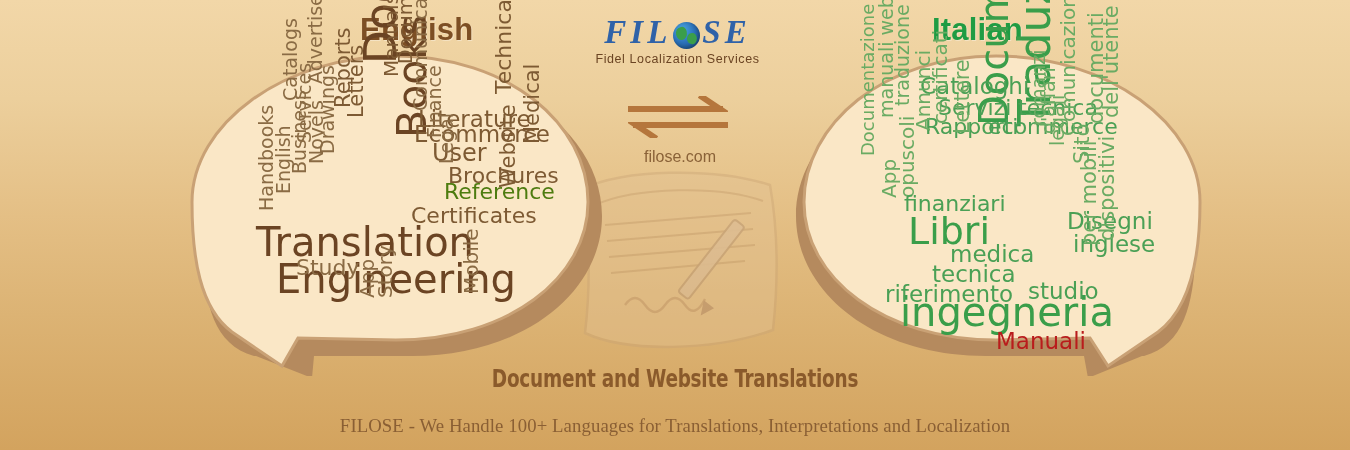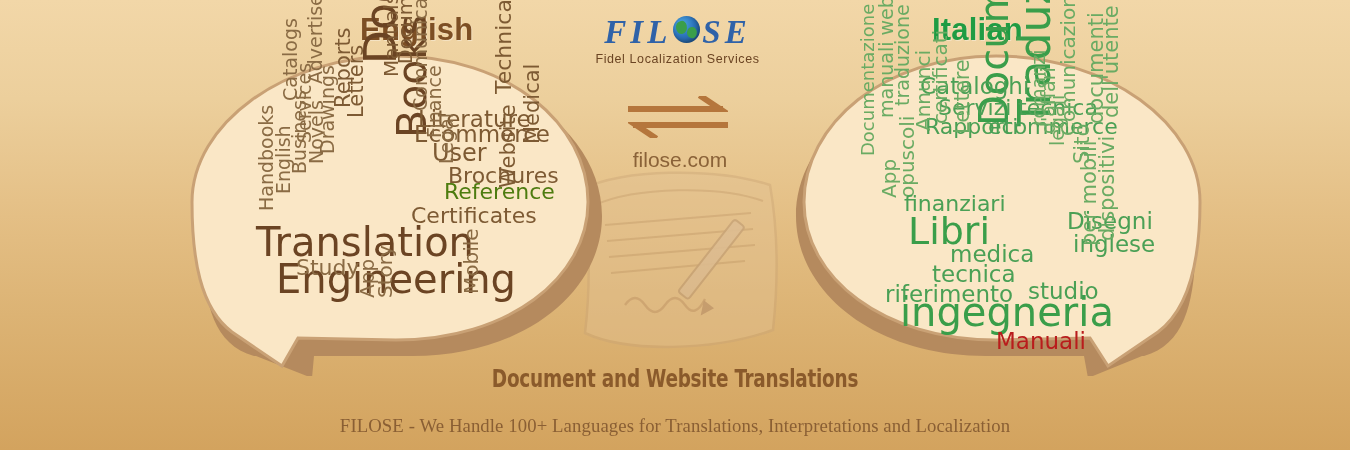--- a/index.html
+++ b/index.html
@@ -21,36 +21,36 @@
     text-shadow:1px 1px 0 rgba(255,255,255,.35);
   }
   #heading-en{left:360px;top:12px;color:#7d4f24;}
   #heading-it{left:932px;top:12px;color:#1f9c43;}
 
   
   .logo-block{position:absolute;left:585px;top:16px;width:185px;text-align:center;}
   .logo-word{
     font-family:"Liberation Serif",serif;font-style:italic;font-weight:bold;
     font-size:33px;color:#2f62a8;letter-spacing:4px;line-height:1;
-    display:flex;align-items:flex-start;justify-content:center;gap:1px;
+    display:flex;align-items:flex-end;justify-content:center;gap:1px;
   }
   .logo-globe{display:inline-block;width:27px;height:27px;border-radius:50%;
     background:radial-gradient(circle at 34% 30%,#4ba7e0 0%,#2d74bd 45%,#1d5590 100%);
     position:relative;margin:0 1px;vertical-align:middle;box-shadow:inset -2px -2px 4px rgba(0,0,0,.3);}
   .logo-globe::before{content:"";position:absolute;left:3px;top:5px;width:11px;height:13px;
     background:#3a9e4a;border-radius:50% 40% 55% 45%;transform:rotate(-12deg);}
   .logo-globe::after{content:"";position:absolute;right:3px;top:11px;width:10px;height:11px;
     background:#3a9e4a;border-radius:45% 55% 40% 50%;transform:rotate(18deg);}
   .logo-tag{font-size:12.5px;color:#6b4423;letter-spacing:.6px;margin-top:3px;}
 
   
   .arrows{position:absolute;left:628px;top:96px;width:100px;height:42px;}
   .arrows svg{width:100%;height:100%;display:block;}
   .site-url{position:absolute;left:605px;top:148px;width:150px;text-align:center;
-    font-size:21px;color:#8a6238;}
+    font-size:16px;color:#8a6238;}
 
   
   .bubble-wrap{position:absolute;top:46px;width:420px;height:330px;}
   #bubble-en-wrap{left:186px;}
   #bubble-it-wrap{left:790px;}
   .bubble-shadow,.bubble-body{position:absolute;inset:0;}
   .bubble-shadow svg,.bubble-body svg{width:100%;height:100%;display:block;}
 
   
   .cloud{position:absolute;top:46px;width:420px;height:330px;}

